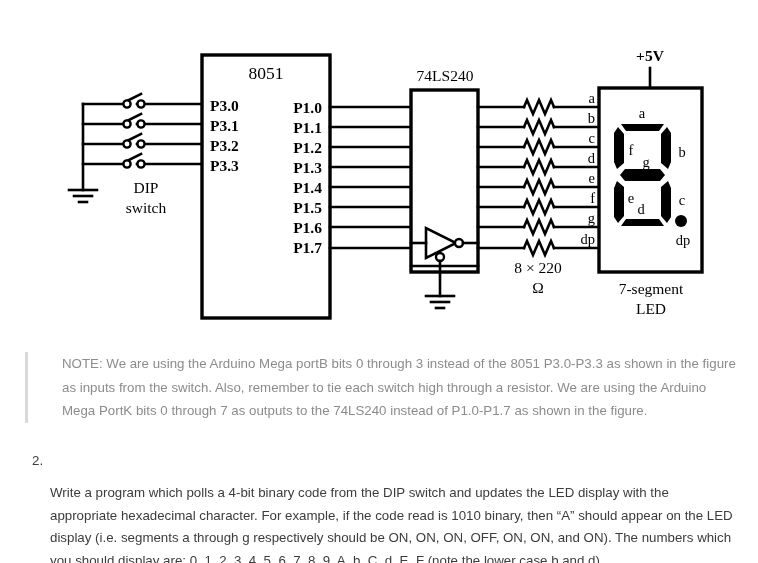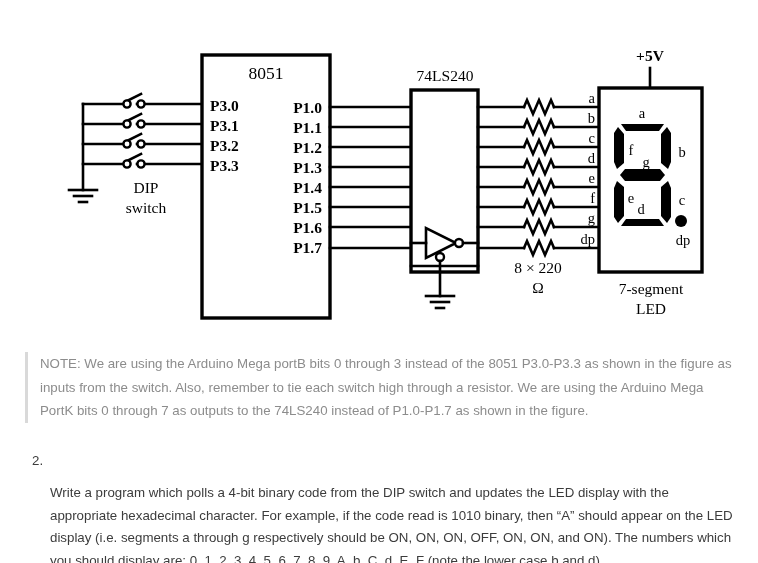--- a/index.html
+++ b/index.html
@@ -23,21 +23,21 @@
   }
   #figure svg { display: block; }
 
   .note-block {
     position: absolute;
     left: 25px;
     top: 352px;
     width: 712px;
     border-left: 3px solid #d9d9d9;
     box-sizing: border-box;
-    padding: 0 0 0 12px;
+    padding: 0 0 0 34px;
   }
   .note-text {
     font-family: "Liberation Sans", sans-serif;
     font-size: 13.3px;
     line-height: 23.5px;
     color: #8c8c8c;
     margin: 0;
     text-align: left;
   }
 

